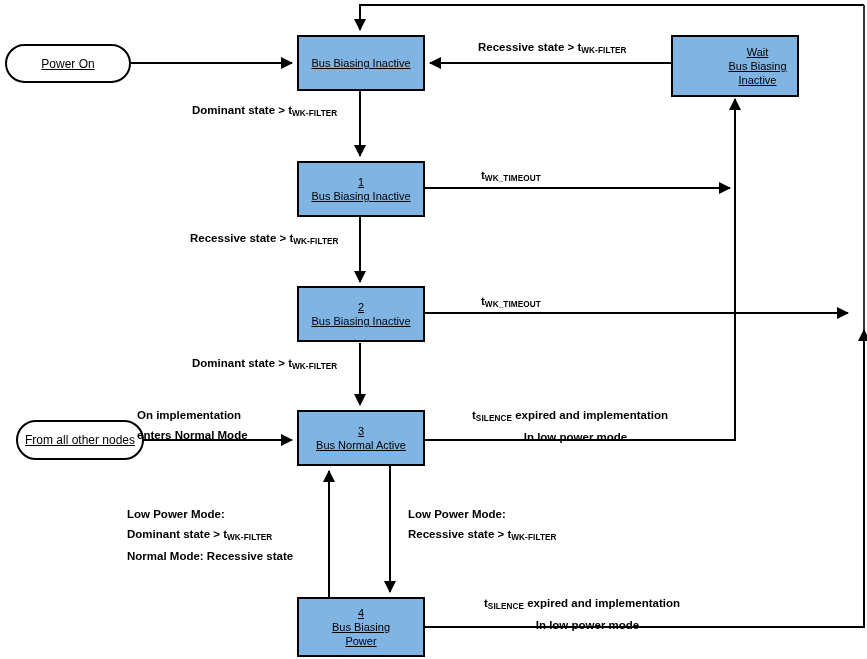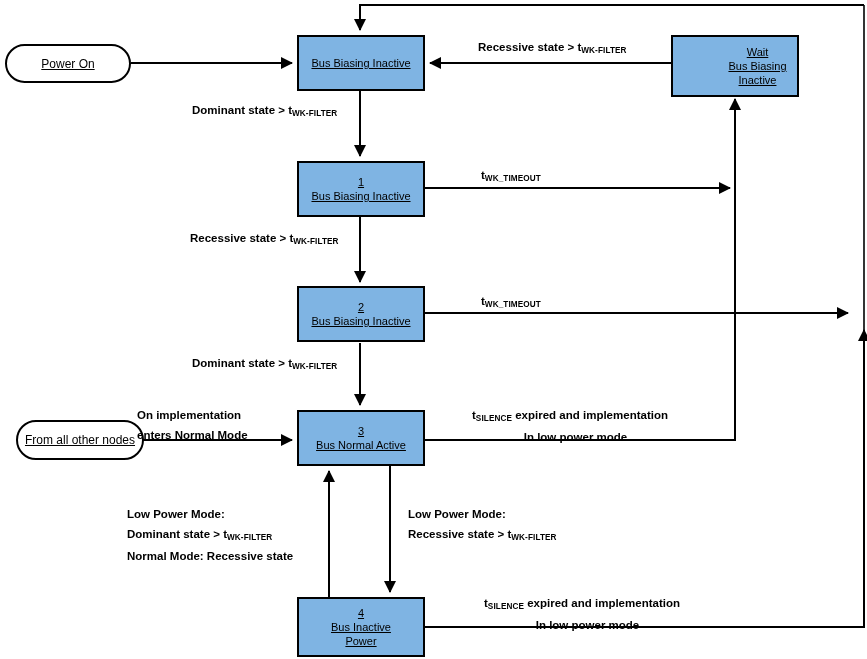--- a/index.html
+++ b/index.html
@@ -89,21 +89,21 @@
     <span>Bus Biasing Inactive</span>
   </div>
 
   <div class="node state-box" style="left:297px;top:410px;width:128px;height:56px;flex-direction:column;">
     <span>3</span>
     <span>Bus Normal Active</span>
   </div>
 
   <div class="node state-box" style="left:297px;top:597px;width:128px;height:60px;flex-direction:column;">
     <span>4</span>
-    <span>Bus Inactive</span>
+    <span>Bus Biasing</span>
     <span>Power</span>
   </div>
 
   <div class="lbl" style="left:192px;top:100px;">
     <span class="plain">Dominant state &gt; t</span><sub>WK-FILTER</sub>
   </div>
 
   <div class="lbl" style="left:478px;top:37px;">
     <span class="plain">Recessive state &gt; t</span><sub>WK-FILTER</sub>
   </div>

